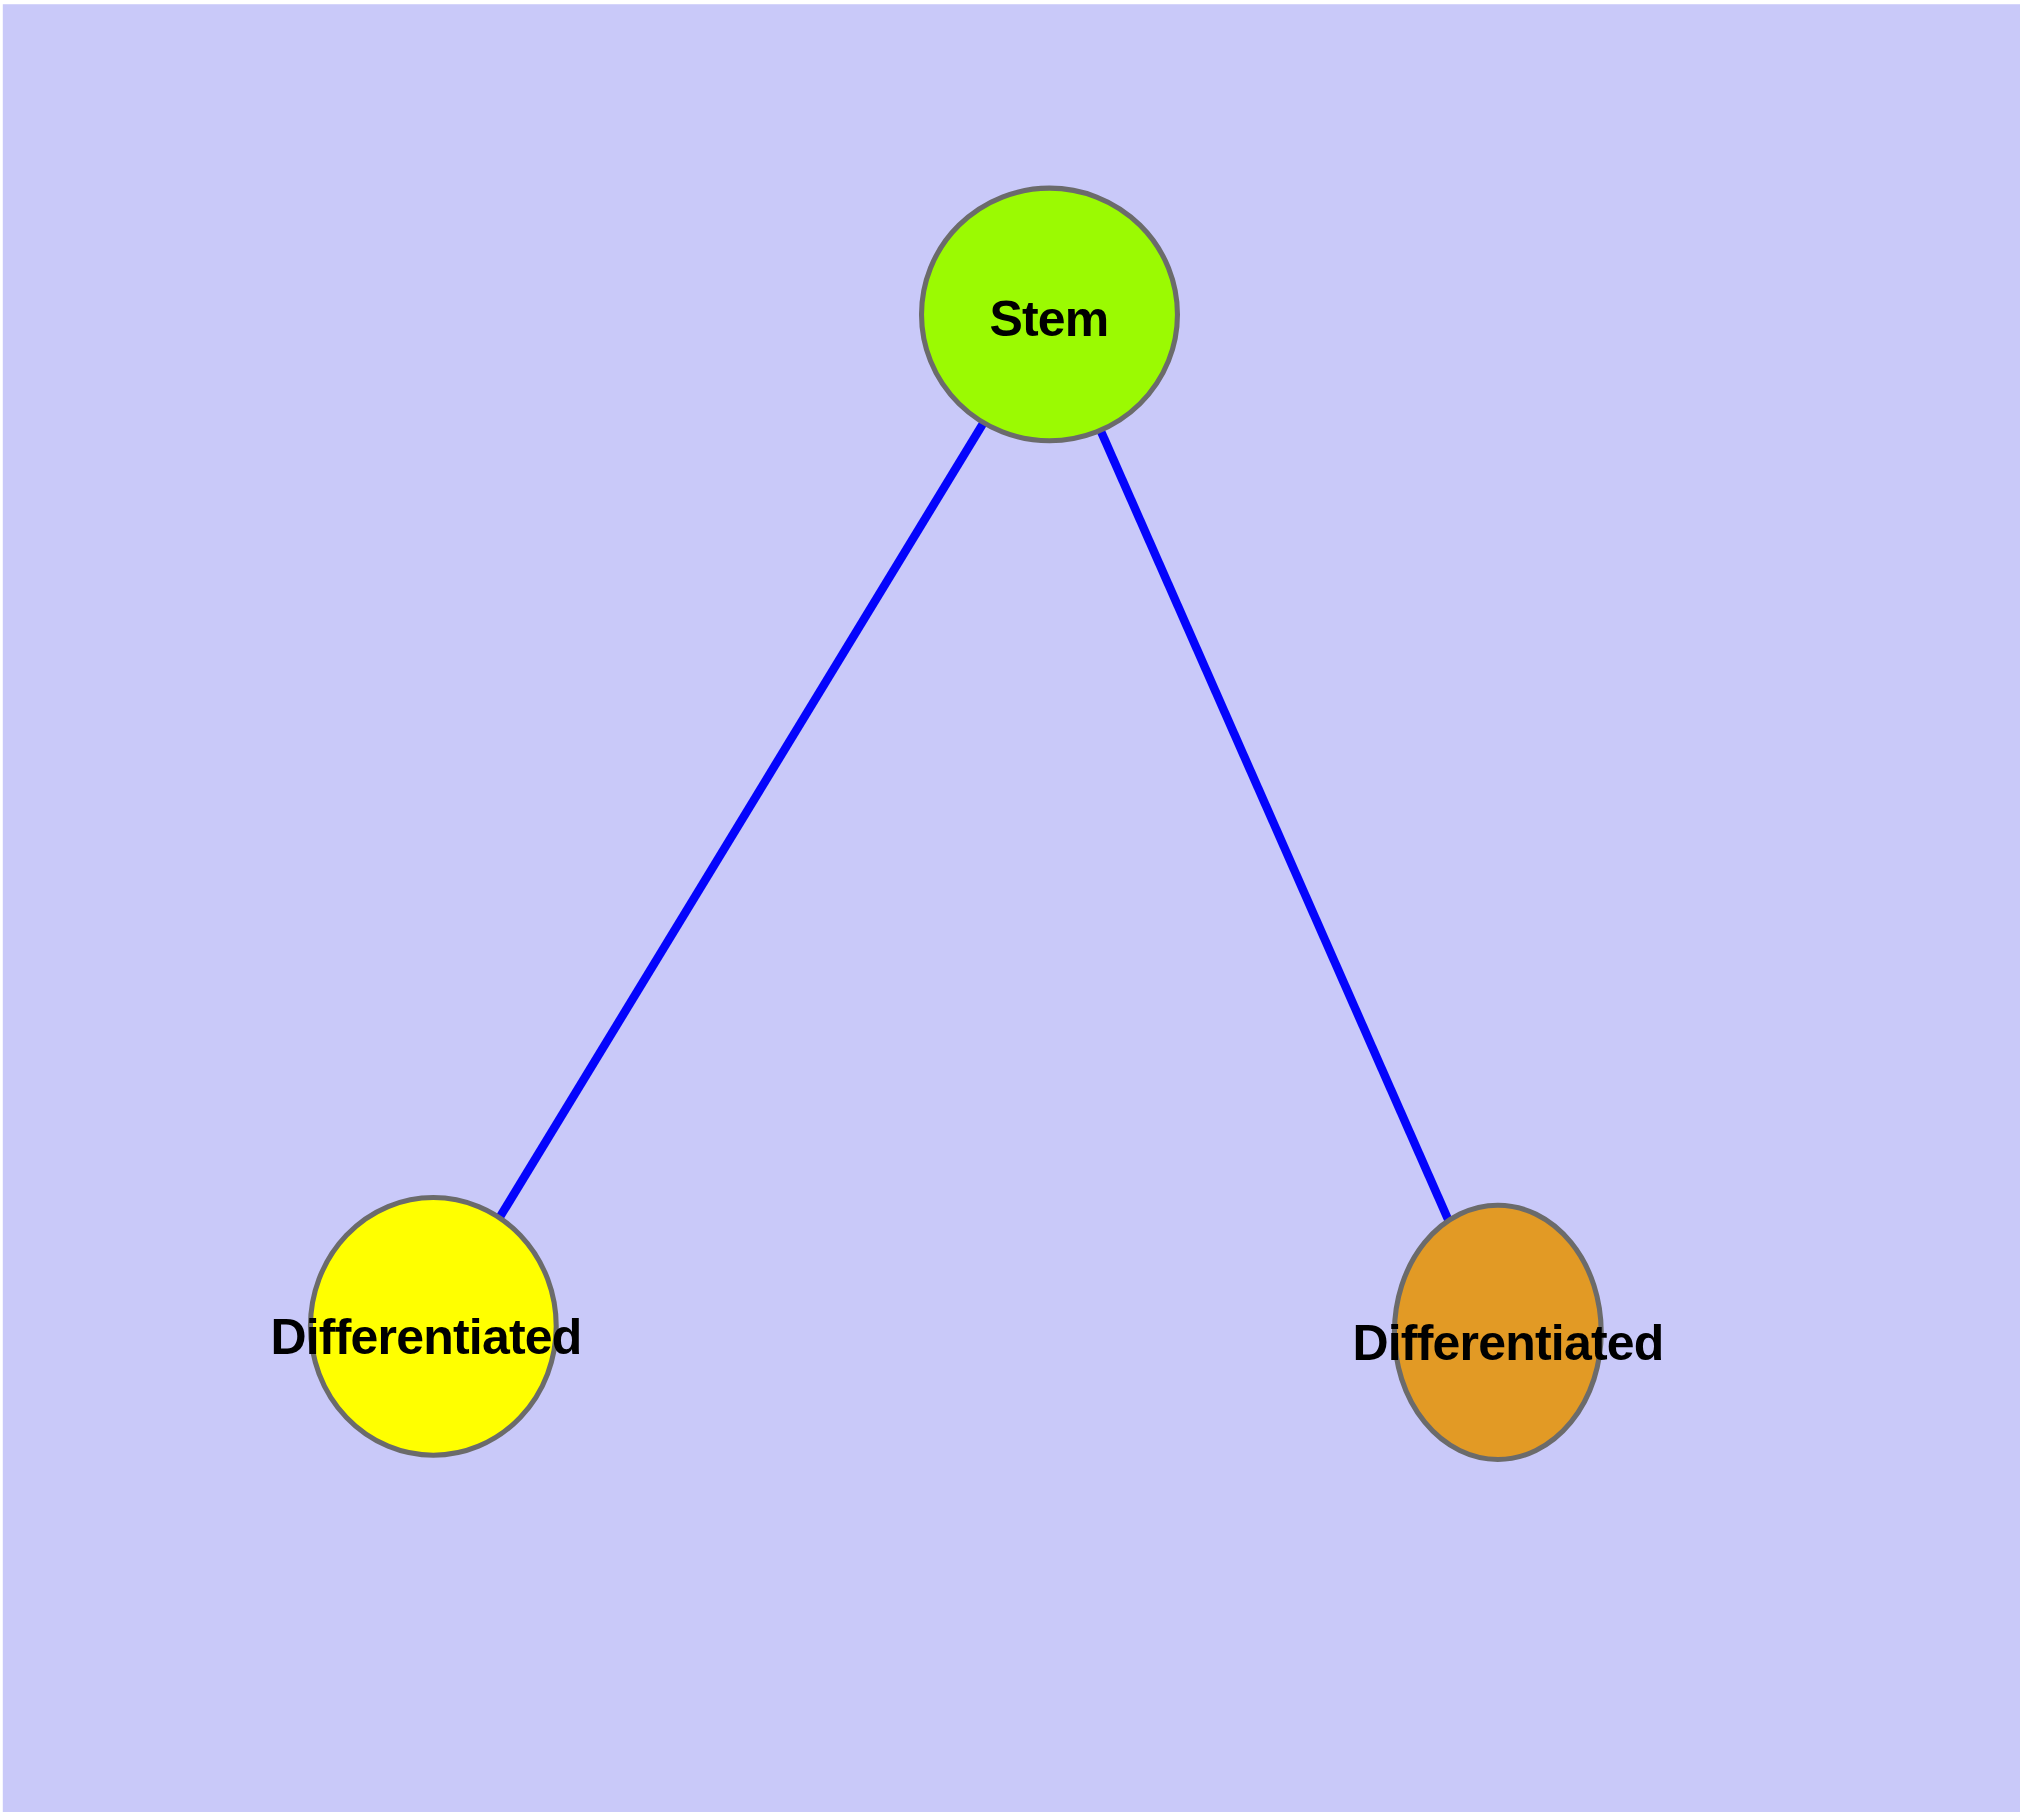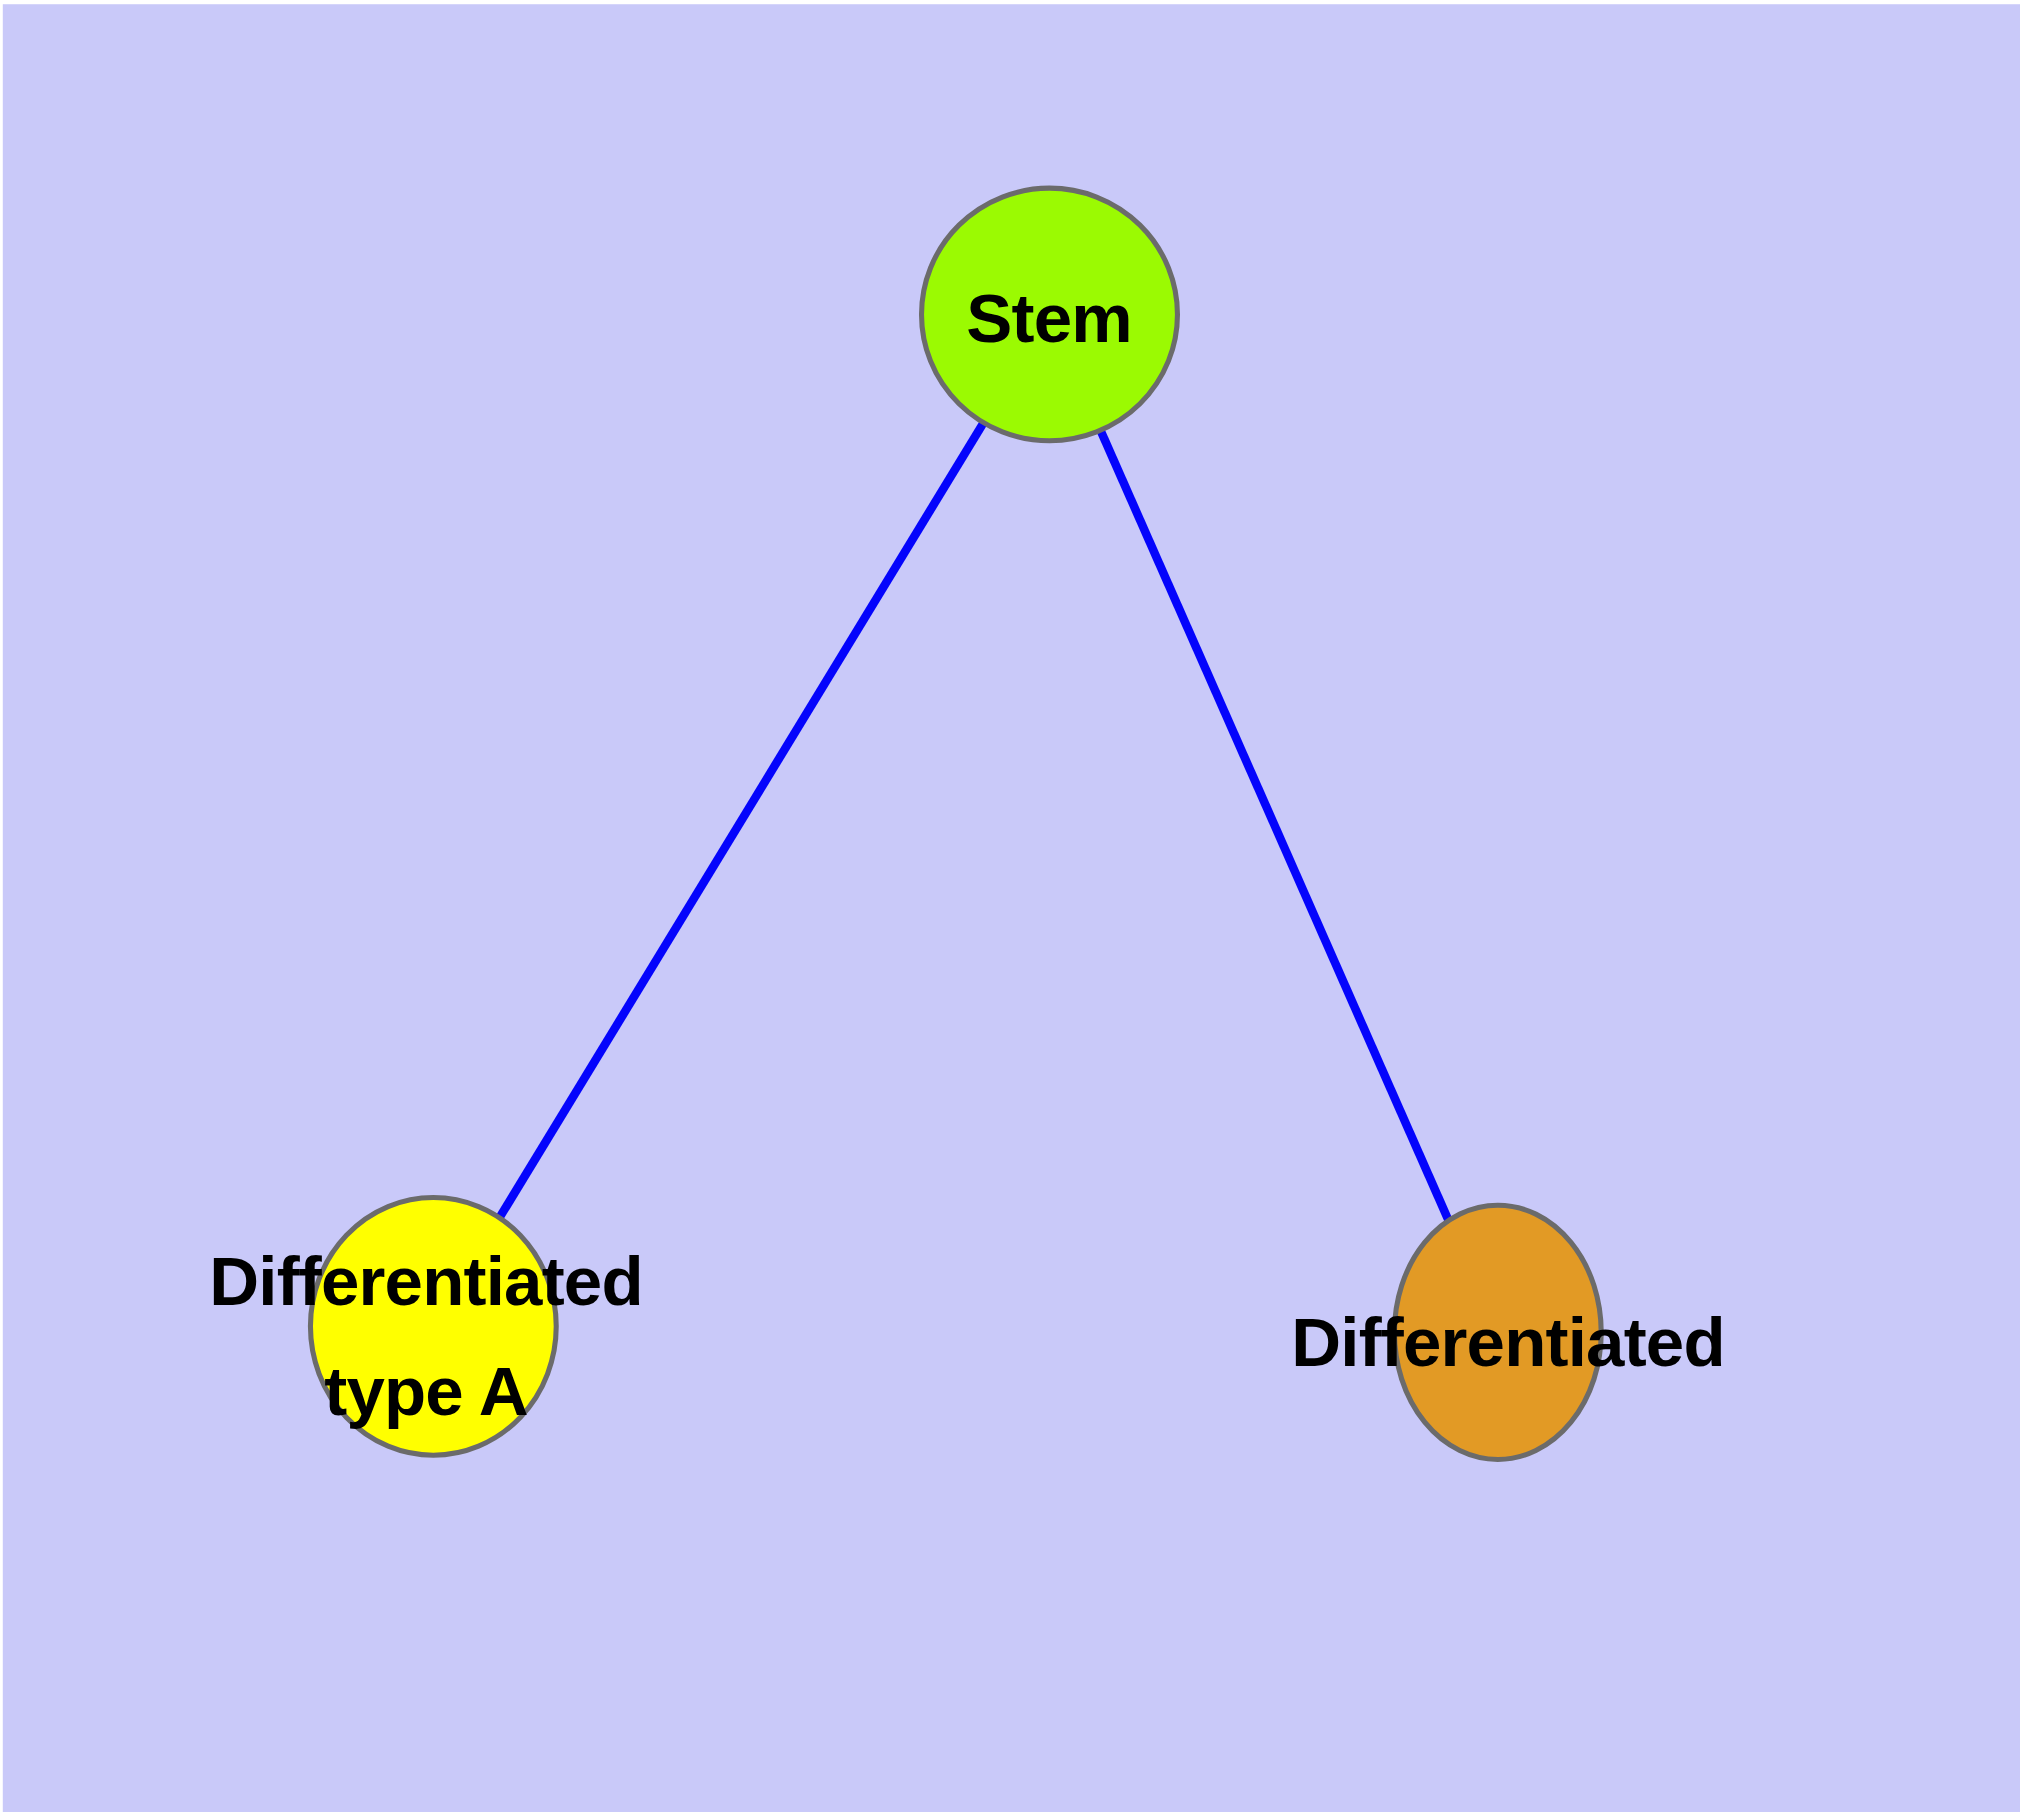--- a/index.html
+++ b/index.html
@@ -26,21 +26,21 @@
     fill: none;
   }
   .node {
     stroke-width: 6px;
   }
   .node-label {
     position: absolute;
     transform: translate(-50%, -50%);
     text-align: center;
     font-weight: bold;
-    font-size: 69px;
+    font-size: 50px;
     line-height: 110px;
     white-space: nowrap;
     letter-spacing: -0.8px;
   }
 </style>
 </head>
 <body>
 
 <div class="page" style="background-color: rgb(255, 255, 255);">
 
@@ -55,21 +55,20 @@
     <ellipse class="node" cx="511" cy="1565" rx="145" ry="152" style="fill: rgb(255, 255, 0); stroke: rgb(107, 107, 107);"></ellipse>
     <ellipse class="node" cx="1767" cy="1572" rx="122" ry="150" style="fill: rgb(226, 154, 37); stroke: rgb(107, 107, 107);"></ellipse>
   </svg>
 
   <div class="node-label" style="left: 1049px; top: 319px; color: rgb(0, 0, 0);">
     <div>Stem</div>
   </div>
 
   <div class="node-label" style="left: 426px; top: 1337px; color: rgb(0, 0, 0);">
     <div>Differentiated</div>
-    <div>type A</div>
   </div>
 
   <div class="node-label" style="left: 1508px; top: 1343px; color: rgb(0, 0, 0);">
     <div>Differentiated</div>
   </div>
 
 </div>
 
 
 </body></html>

